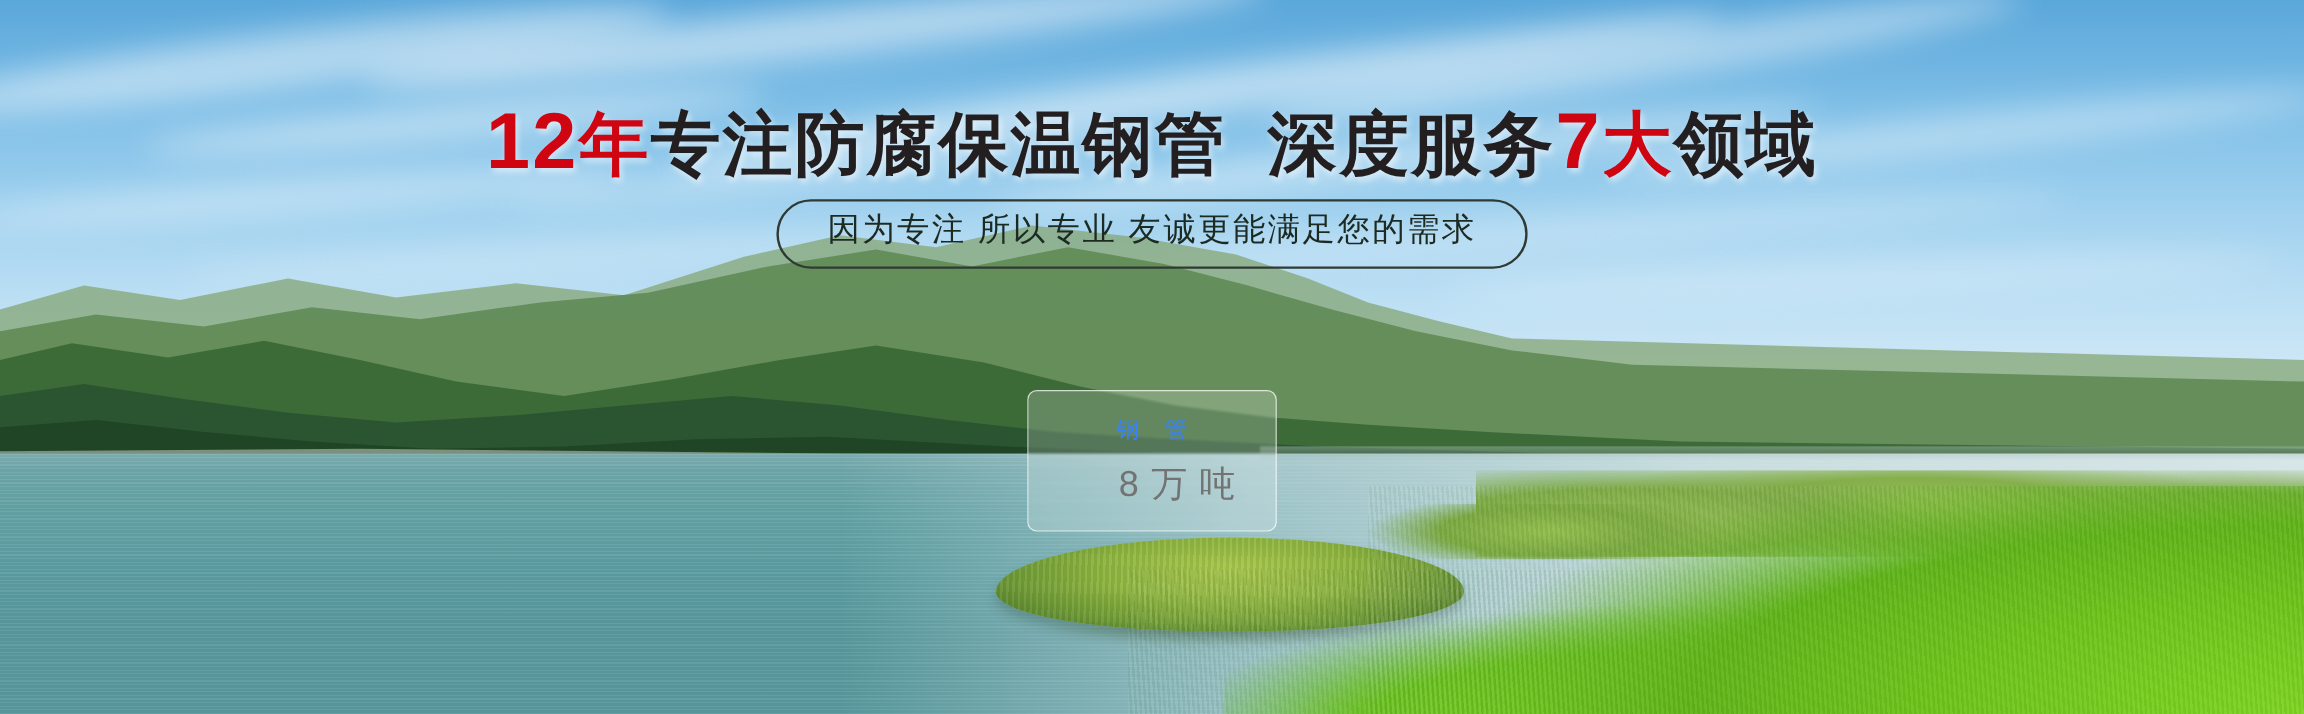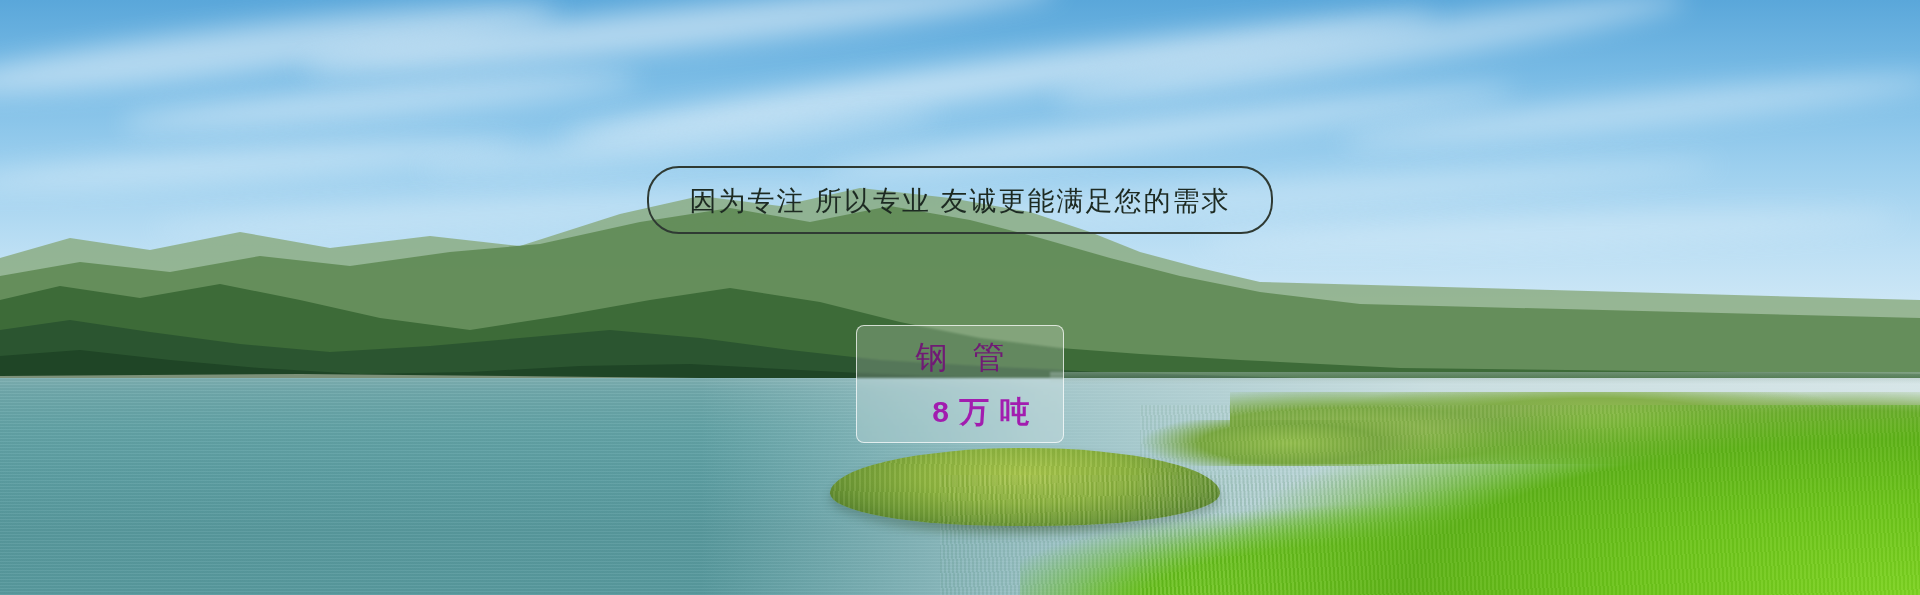--- a/index.html
+++ b/index.html
@@ -164,21 +164,21 @@
   .headline .num{ font-size:66px; }
   .headline .gap{ display:inline-block; width:34px; }
 
   .subtitle{
     position:absolute;
     left:0; right:0; top:166px;
     text-align:center;
   }
   .subtitle .pill{
     display:inline-block;
-    padding:15px 40px 13px;
+    padding:5px 40px 13px;
     border:2px solid #2f3a33;
     border-radius:32px;
     font-size:27px;
     letter-spacing:2px;
     color:#1d2a22;
     white-space:nowrap;
   }
 
   
   .cards{
@@ -195,31 +195,31 @@
     border-radius:8px;
     background:rgba(255,255,255,.20);
     backdrop-filter:blur(1px);
     display:flex;
     flex-direction:column;
     align-items:center;
     justify-content:center;
     gap:12px;
   }
   .card .t{
-    font-size:32px;
-    color:#701a75;
+    font-size:19px;
+    color:#3b82f6;
     letter-spacing:8px;
     text-indent:8px;
     font-weight:500;
   }
   .card .v{
     font-size:30px;
-    color:#a21caf;
+    color:#737373;
     letter-spacing:1px;
-    font-weight:700;
+    font-weight:400;
     margin-left:43px;
   }
   .card .v sup{ font-size:17px; top:-.6em; }
 </style>
 </head>
 <body>
 
 <div class="banner">
 
   <div class="sky">
@@ -268,20 +268,23 @@
   <div class="far-shore"></div>
 
   <div class="marsh"></div>
   <div class="marsh2"></div>
   <div class="island-reflect"></div>
   <div class="island"></div>
   <div class="grass-mid"></div>
   <div class="grass-fg2"></div>
   <div class="grass-fg"></div>
 
+  <div class="headline">
+    <span class="red num">12</span><span class="red">年</span><span>专注防腐保温钢管</span><span class="gap"></span><span>深度服务</span><span class="red num">7</span><span class="red">大</span><span>领域</span>
+  </div>
 
   <div class="subtitle">
     <span class="pill">因为专注  所以专业  友诚更能满足您的需求</span>
   </div>
 
   <div class="cards">
 
     <div class="card">
       <div class="t">钢 管</div>
       <div class="v">

